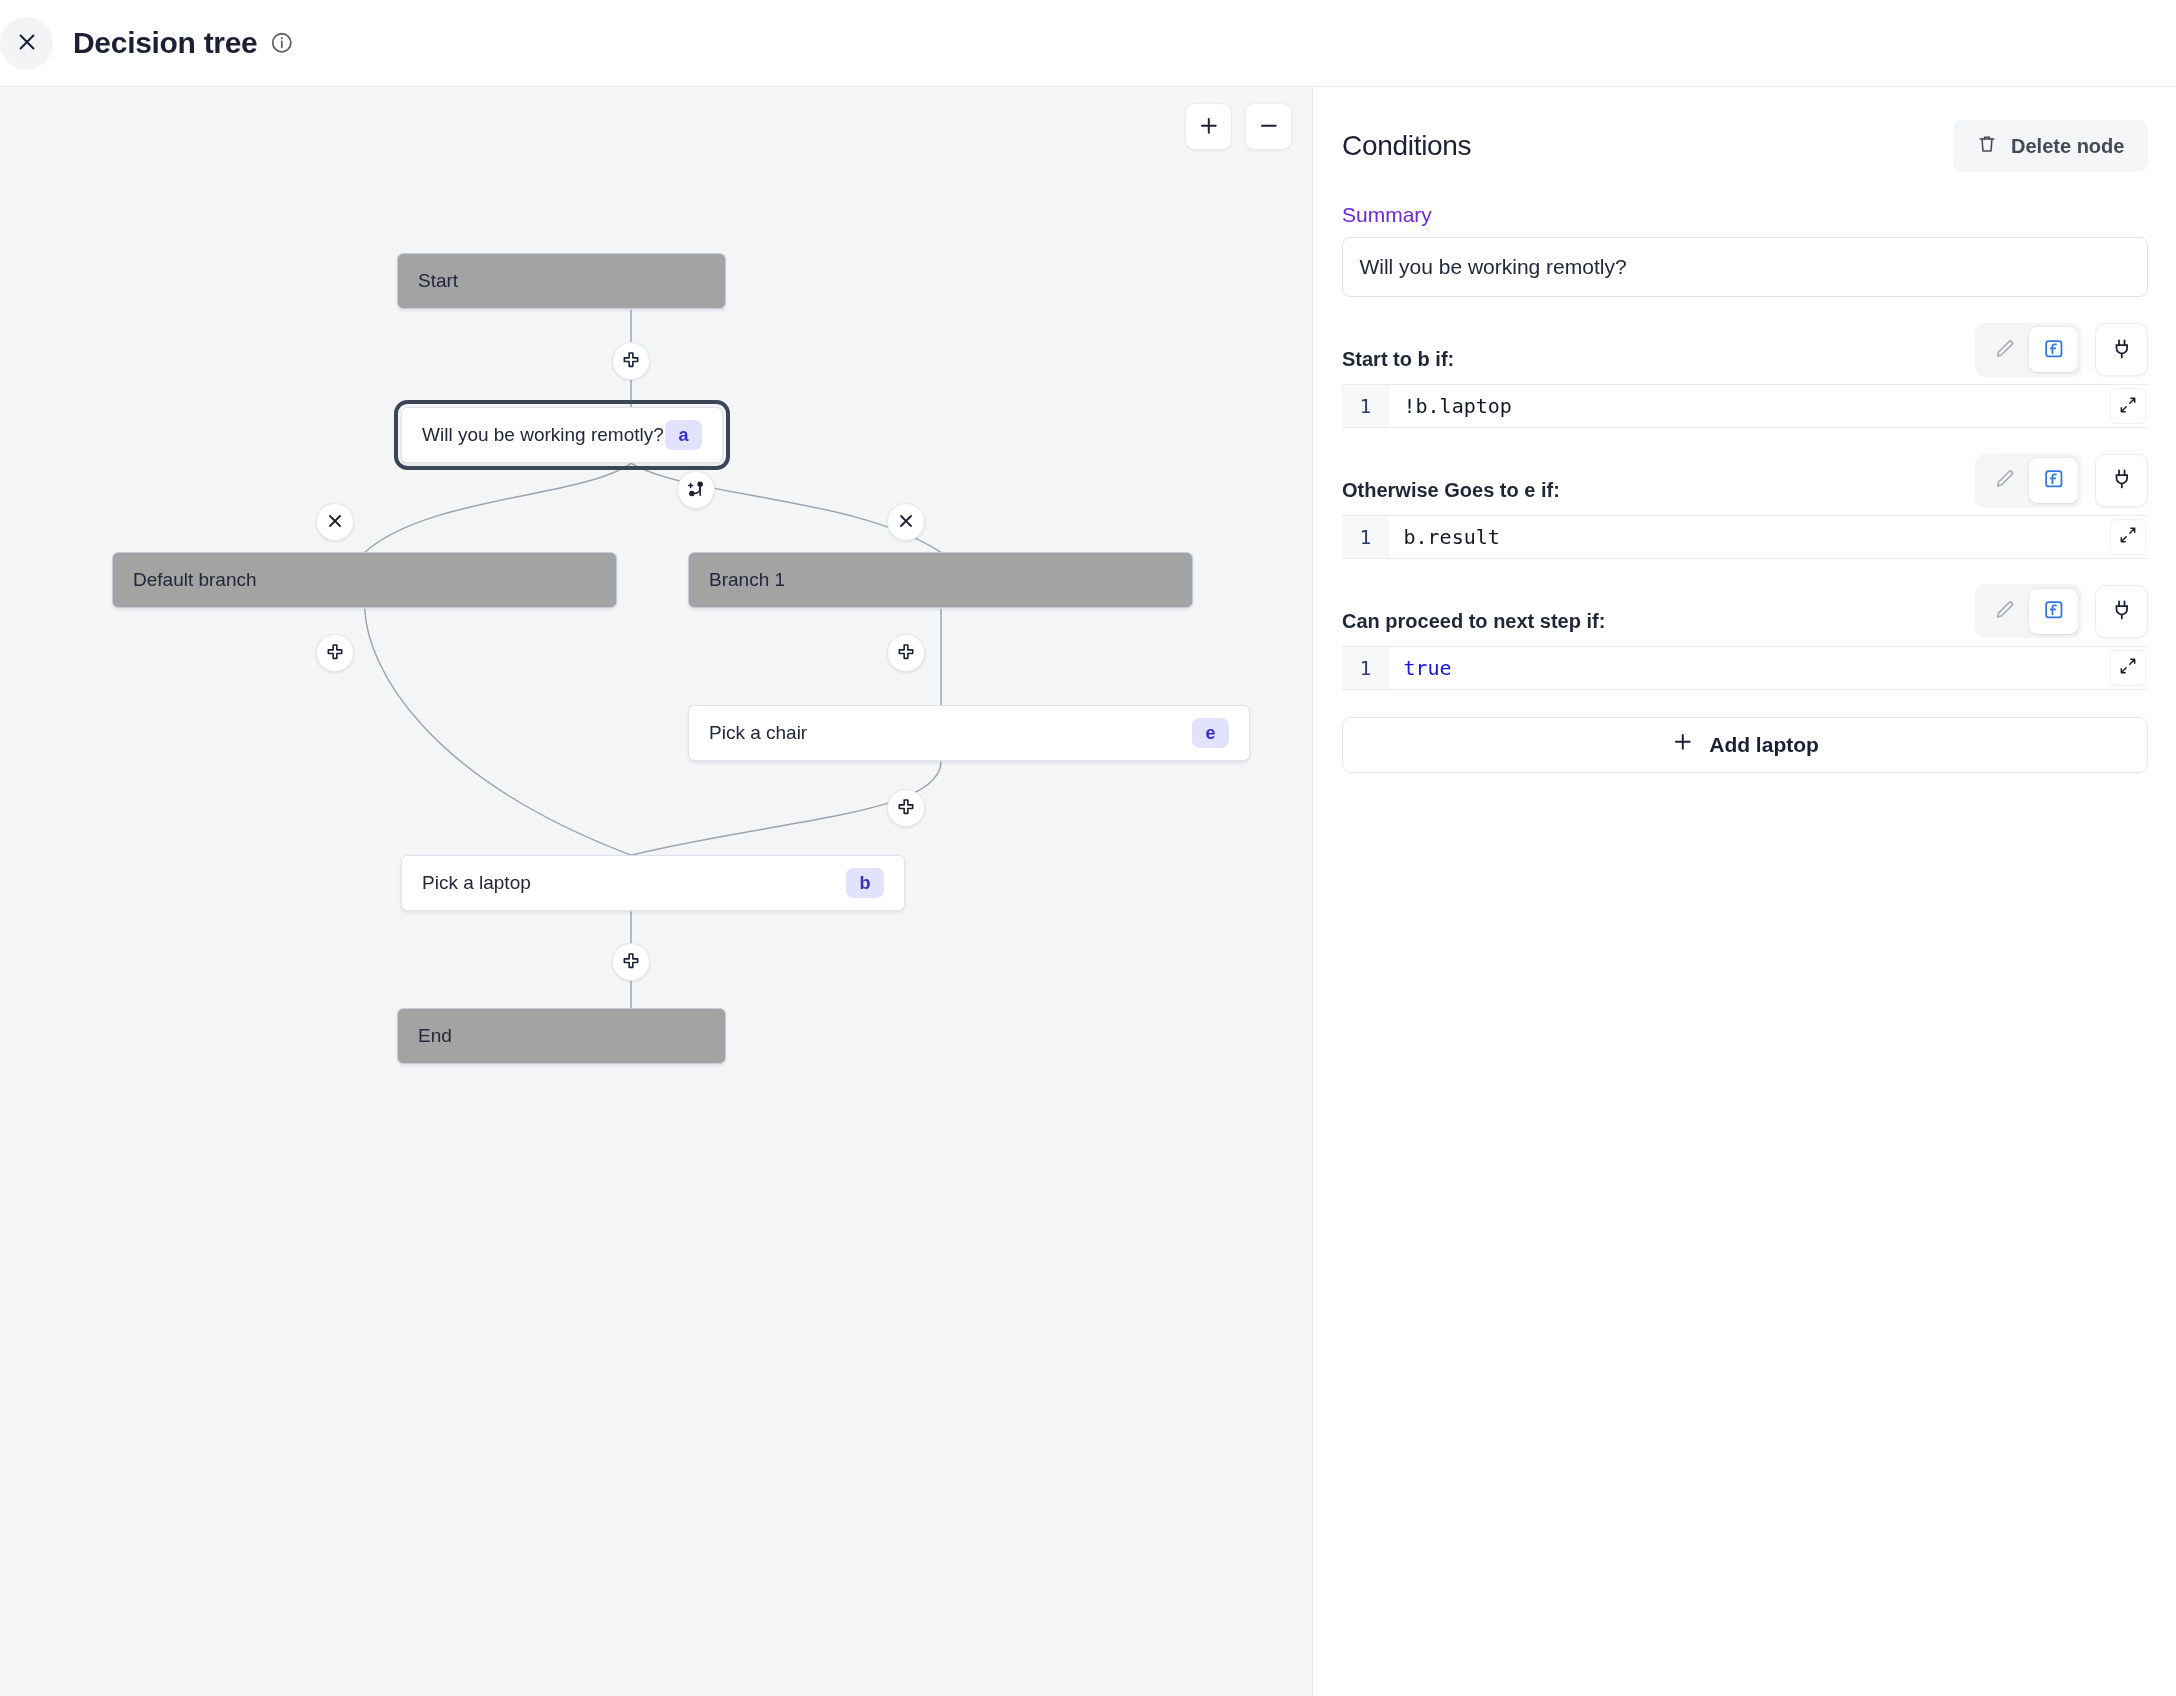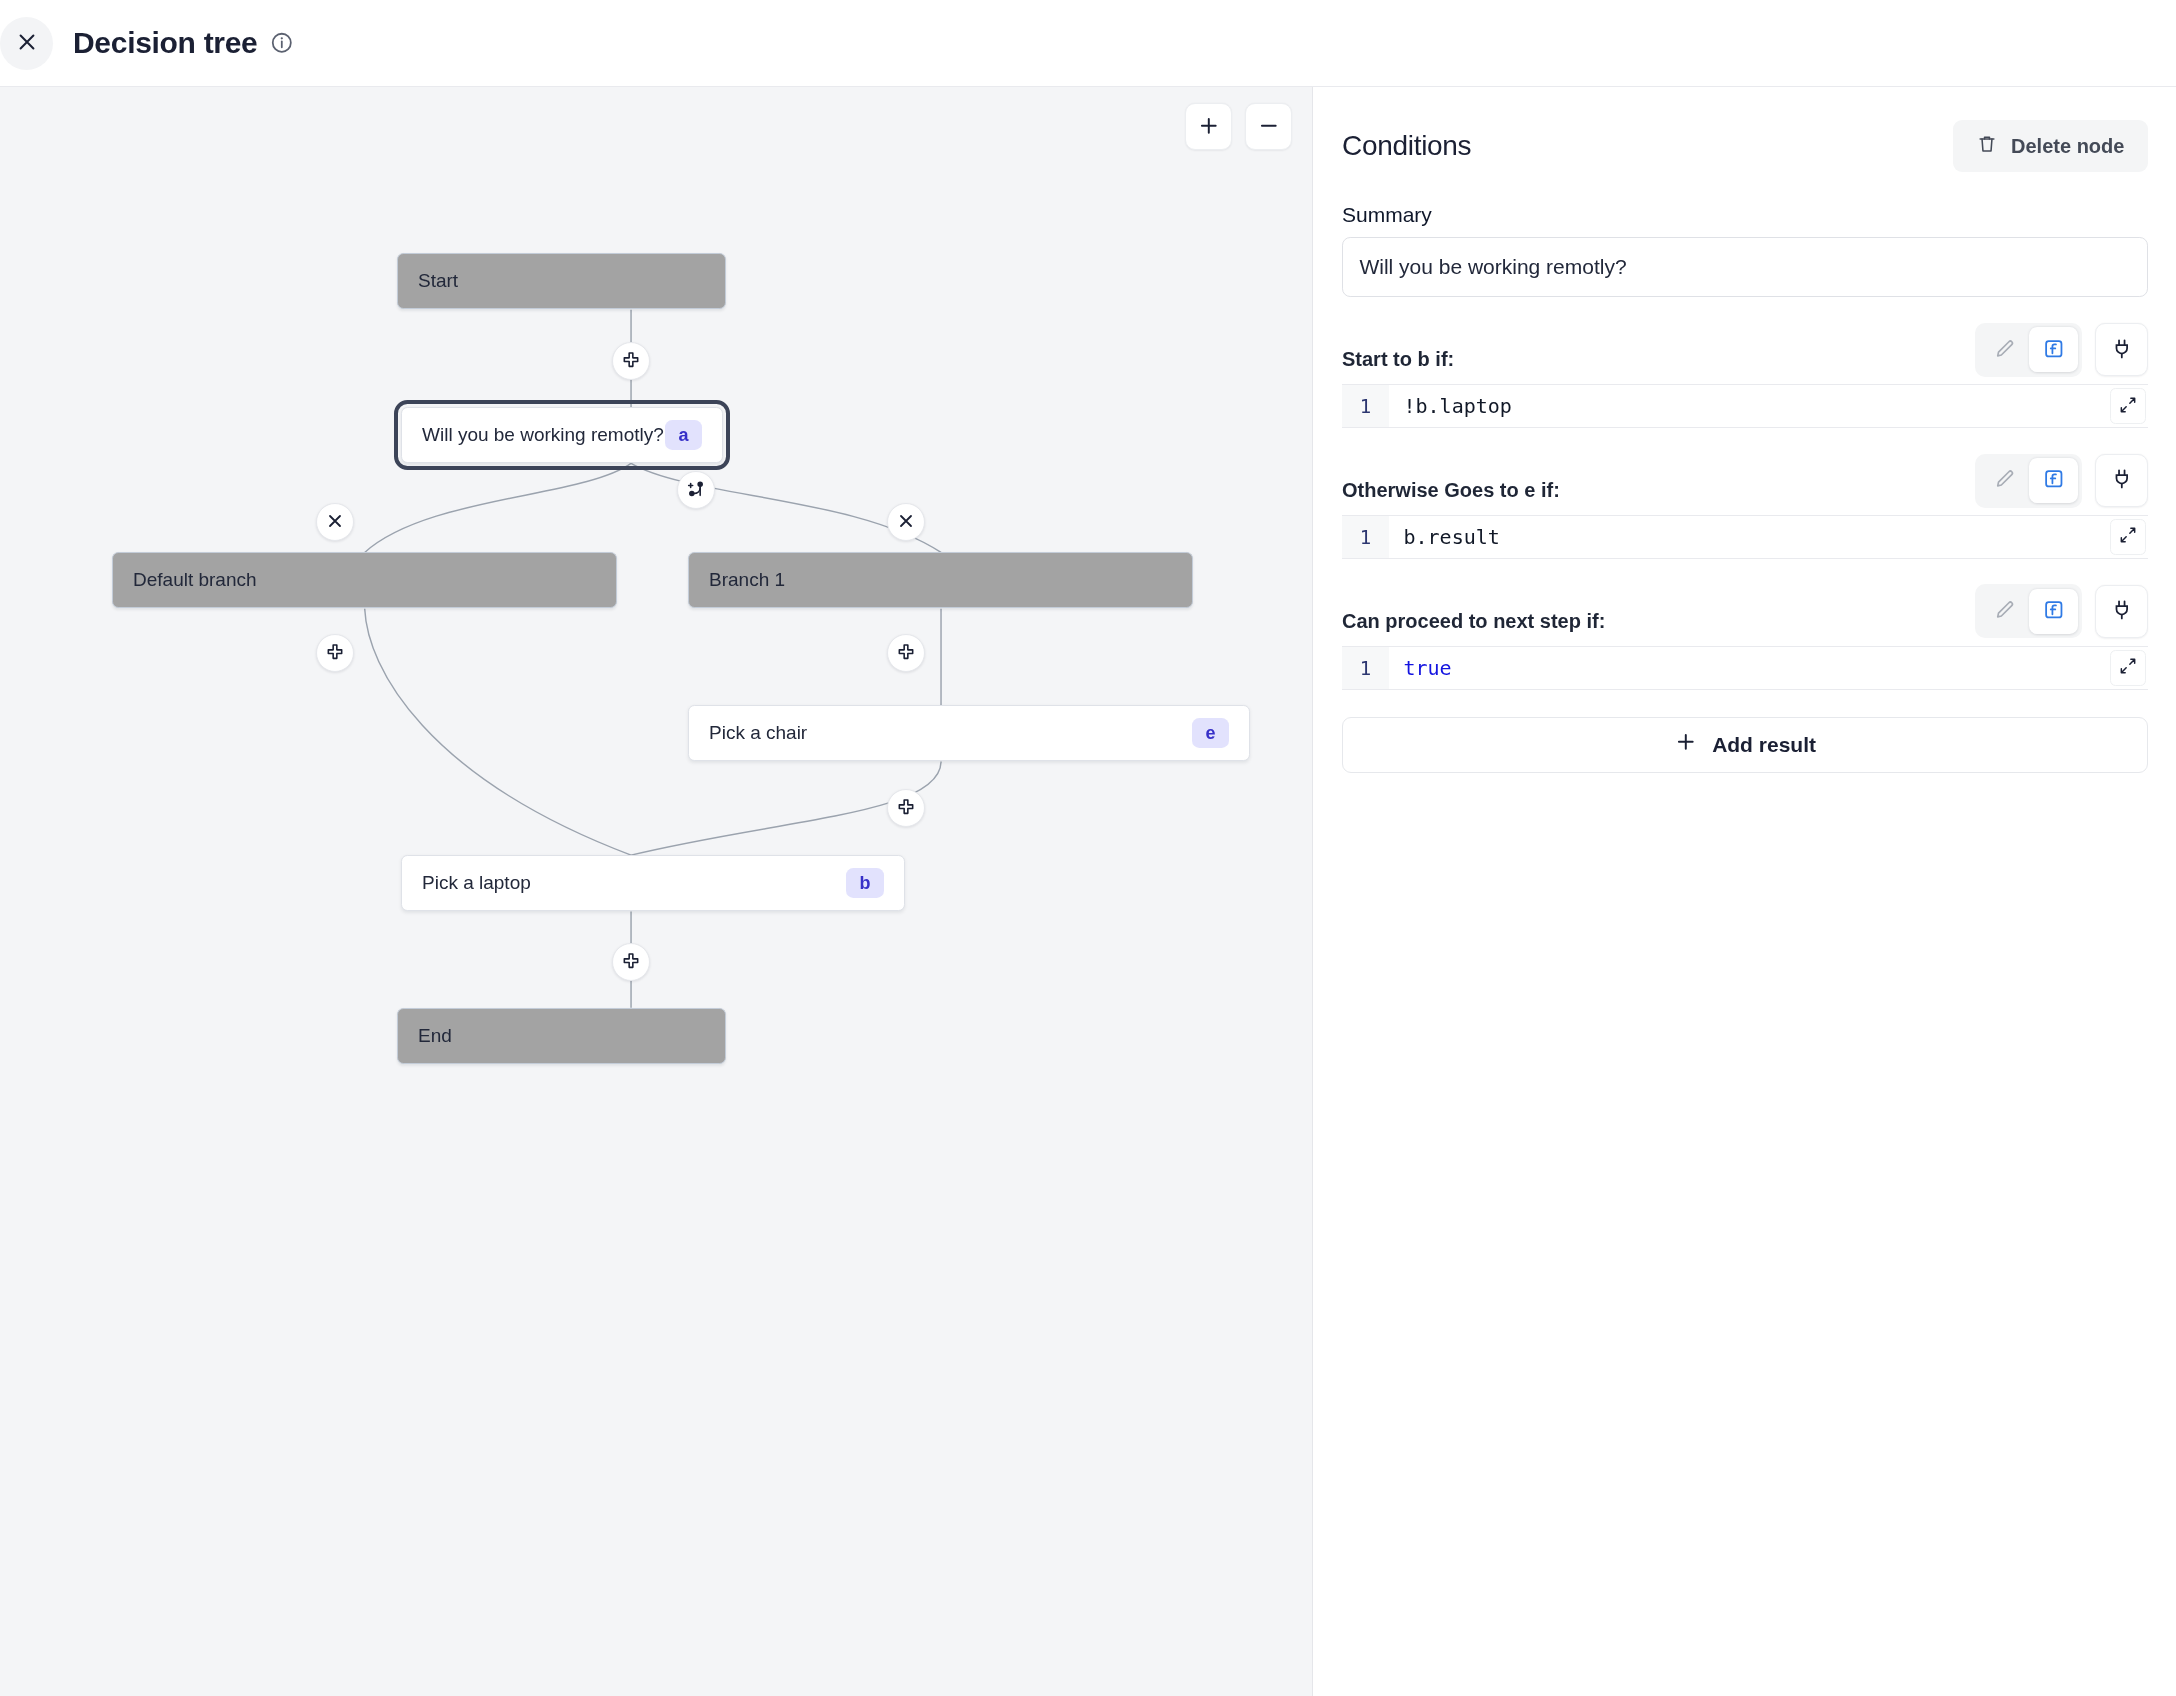--- a/index.html
+++ b/index.html
@@ -123,21 +123,21 @@
   .panel-title { font-size: 28px; font-weight: normal; color: #1b2034; letter-spacing: -0.3px; }
   .delete-btn {
     display: flex; align-items: center; gap: 12.7px;
     background: #f4f5f6; border: none; border-radius: 9px;
     padding: 12.7px 23.6px; cursor: pointer;
     font-size: 20px; font-weight: bold; color: #444a57;
     font-family: "Liberation Sans", sans-serif;
   }
   .delete-btn svg { width: 22px; height: 22px; }
 
-  .field-label { font-size: 21px; color: #0f172a; margin-bottom: 10px; }
+  .field-label { font-size: 21px; color: #6d28d9; margin-bottom: 10px; }
   .summary-input {
     width: 100%; height: 60px;
     border: 0.9px solid #dfe1e6; border-radius: 8.2px;
     padding: 0 16.4px; font-size: 21px; color: #22283a;
     font-family: "Liberation Sans", sans-serif;
     background: #fff; outline: none;
   }
 
   .cond-block { margin-top: 25.5px; position: relative; }
   .cond-row {
@@ -533,18 +533,18 @@
         </div>
       </div>
     </div>
 
     <button class="add-branch">
       <span>
         <svg viewBox="0 0 24 24" fill="none" stroke="#1b2034" stroke-width="2" stroke-linecap="round">
           <path d="M12 5 L12 19 M5 12 L19 12"></path>
         </svg>
       </span>
-      <span>Add result</span>
+      <span>Add laptop</span>
     </button>
 
   </div>
 </div>
 
 
 </body></html>

